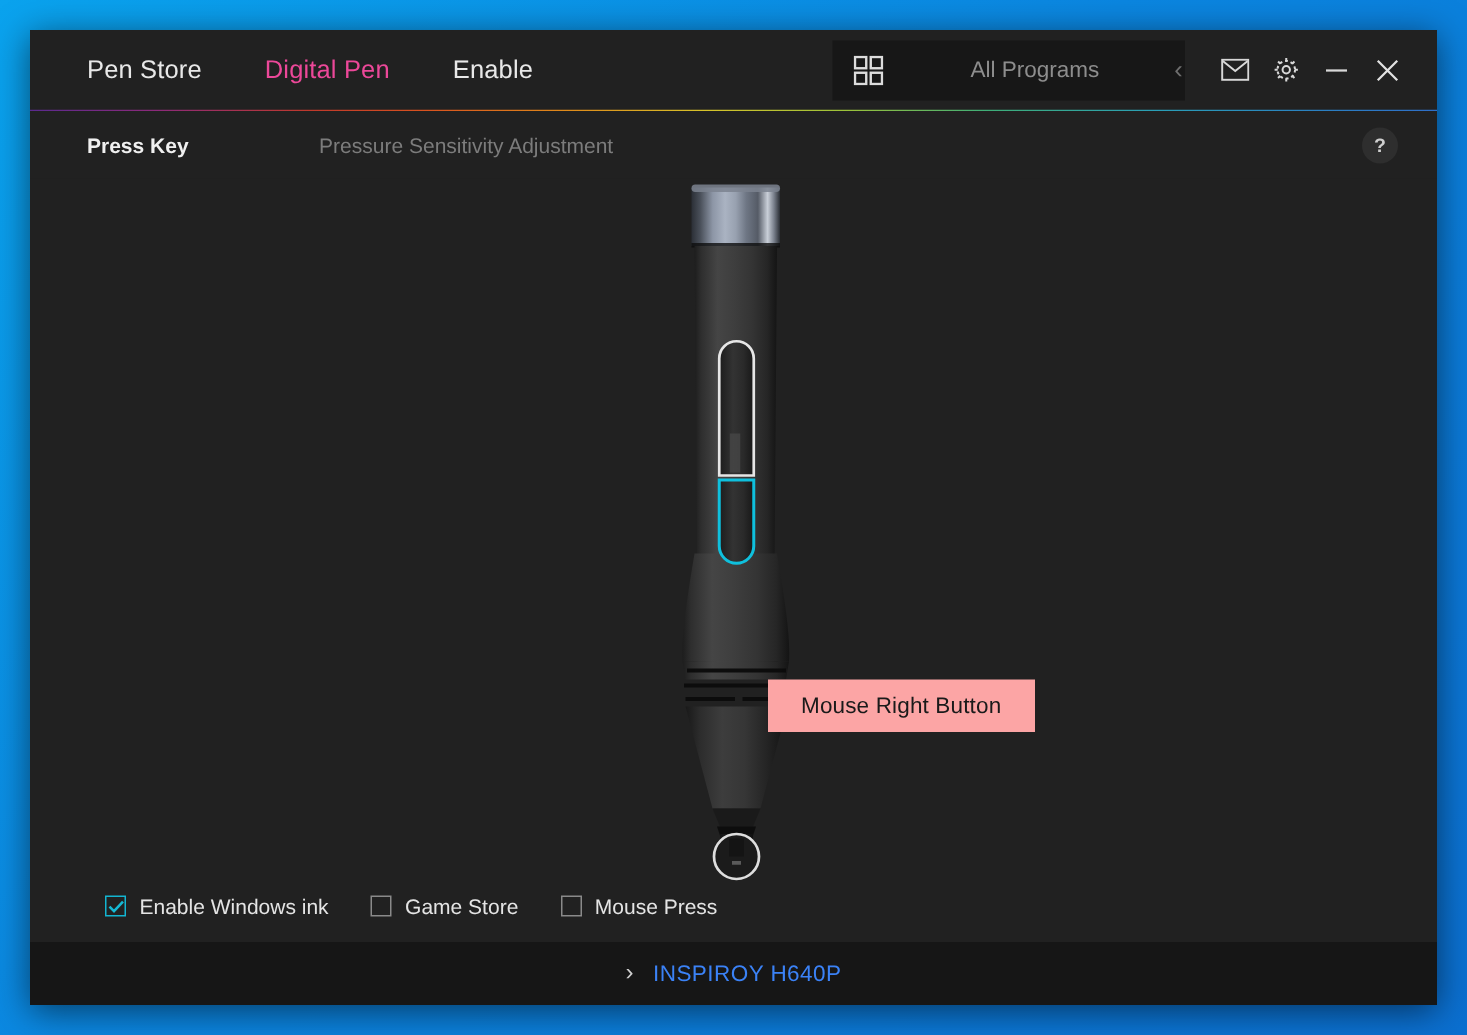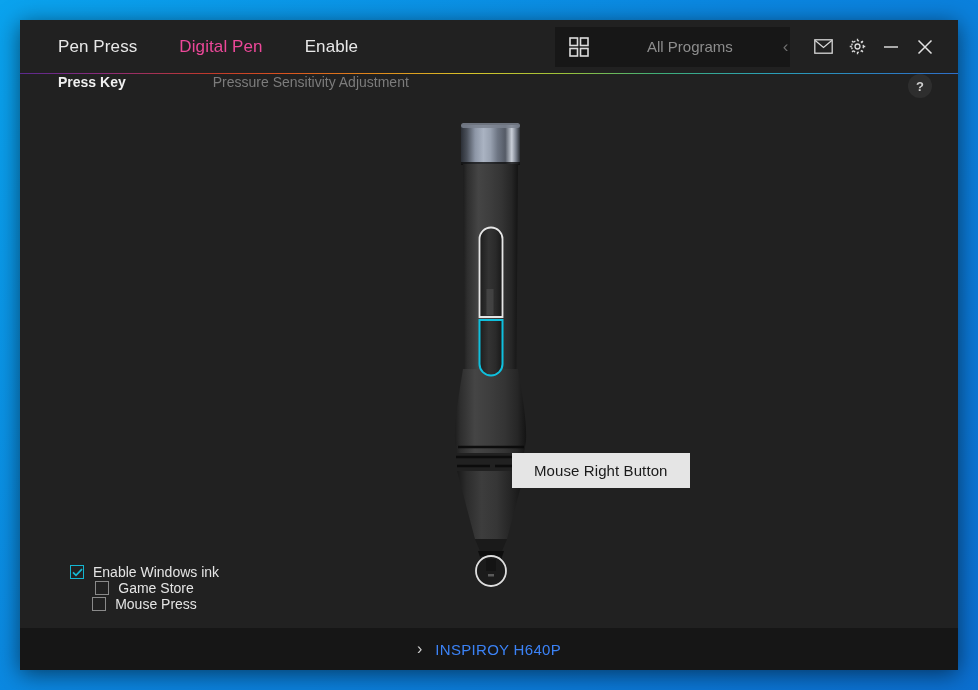--- a/index.html
+++ b/index.html
@@ -93,21 +93,21 @@
       #5b2a8f 0%, #8c2a7a 9%, #c0392b 20%, #d9521f 28%,
       #e08a1a 38%, #d7c32a 48%, #9cc23a 58%, #3fae78 68%,
       #2a9fb7 80%, #2b7fc2 92%, #2f6fc9 100%);
   }
 
   
   #subheader {
     height: 45px;
     flex: 0 0 45px;
     display: flex;
-    align-items: flex-start;
+    align-items: center;
     position: relative;
     background: #212121;
   }
   .sub-tab {
     font-size: 14px;
     cursor: pointer;
     white-space: nowrap;
   }
   #sub-tab-press-key { color: #f0f0f0; margin-left: 38px; font-weight: 600; }
   #sub-tab-pressure { color: #7c7c7c; margin-left: 87px; }
@@ -134,37 +134,36 @@
   #pen-illustration {
     position: absolute;
     left: 0; right: 0; top: 0; bottom: 0;
   }
   #pen-illustration svg { position: absolute; left: 0; top: 0; }
 
   #mouse-right-button-label {
     position: absolute;
     left: 492px;
     top: 334px;
-    background: #e5e5e5;
+    background: #fca5a5;
     color: #1a1a1a;
     font-size: 15px;
     padding: 9px 22px;
     white-space: nowrap;
     cursor: pointer;
     letter-spacing: .1px;
   }
 
   
   #checkbox-row {
     position: absolute;
     left: 50px;
     bottom: 16px;
     display: flex;
-    align-items: center;
-    flex-direction: column;
+    align-items: flex-start;
   }
   .cb-item {
     display: flex;
     align-items: center;
     margin-right: 28px;
     cursor: pointer;
   }
   .cb-box {
     width: 14px; height: 14px;
     box-sizing: border-box;
@@ -201,21 +200,21 @@
 </style>
 </head>
 <body>
 
 <div id="app-window">
 
   <div id="header">
 
     <div class="nav-tabs">
       <div class="nav-tab">
-        <span>Pen Press</span>
+        <span>Pen Store</span>
       </div>
       <div class="nav-tab active">
         <span>Digital Pen</span>
       </div>
       <div class="nav-tab">
         <span>Enable</span>
       </div>
     </div>
 
     <div id="header-right">

